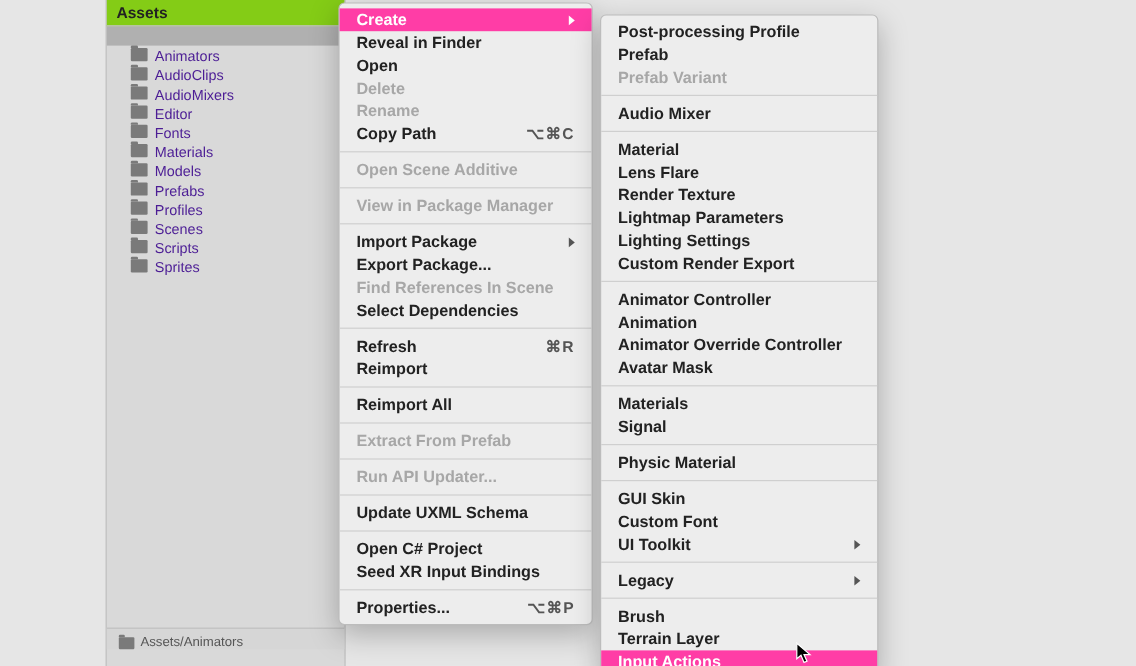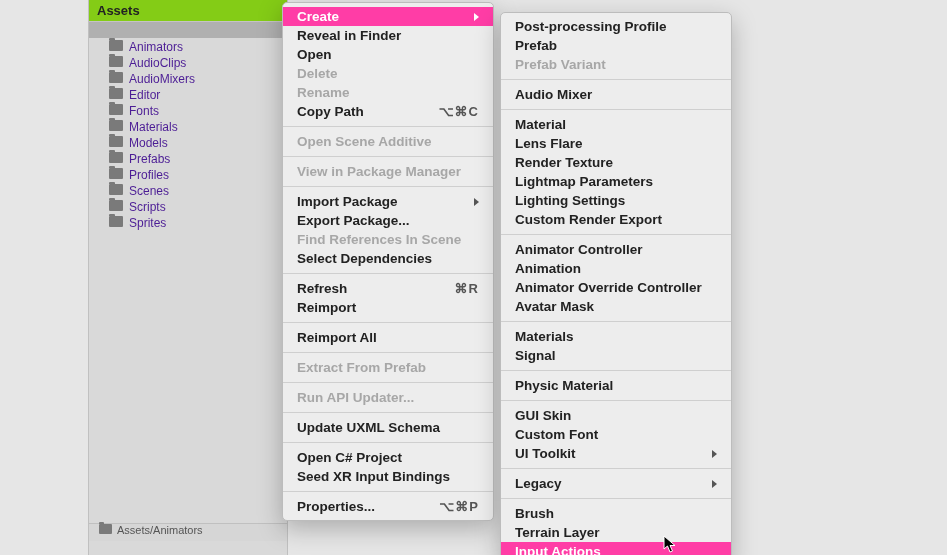--- a/index.html
+++ b/index.html
@@ -58,21 +58,21 @@
   }
   .breadcrumb {
     position: absolute;
     bottom: 14px;
     left: 0;
     right: 0;
     height: 18px;
     background: #d6d6d6;
     border-top: 1px solid #c0c0c0;
     display: flex;
-    align-items: flex-start;
+    align-items: flex-end;
     padding-left: 10px;
     font-size: 11px;
     color: #555;
   }
   .crumb-icon {
     width: 13px;
     height: 10px;
     background: #7a7a7a;
     border-radius: 1px;
     margin-right: 5px;

